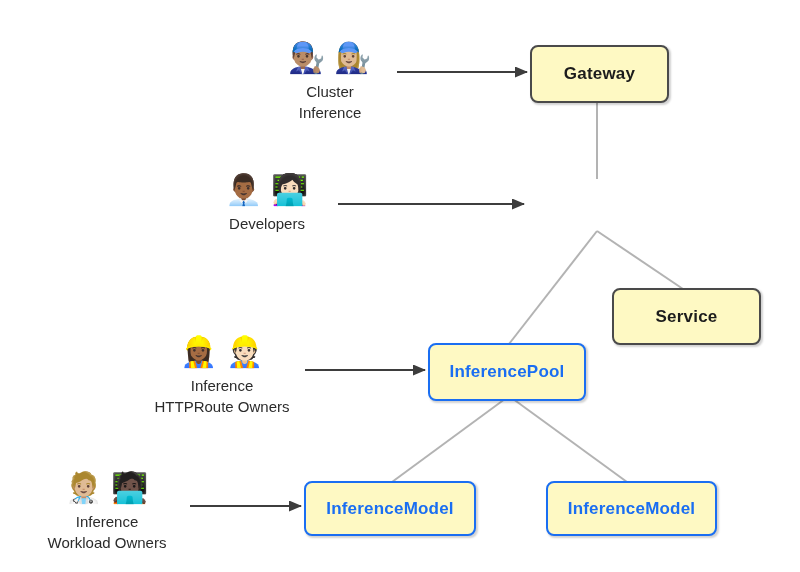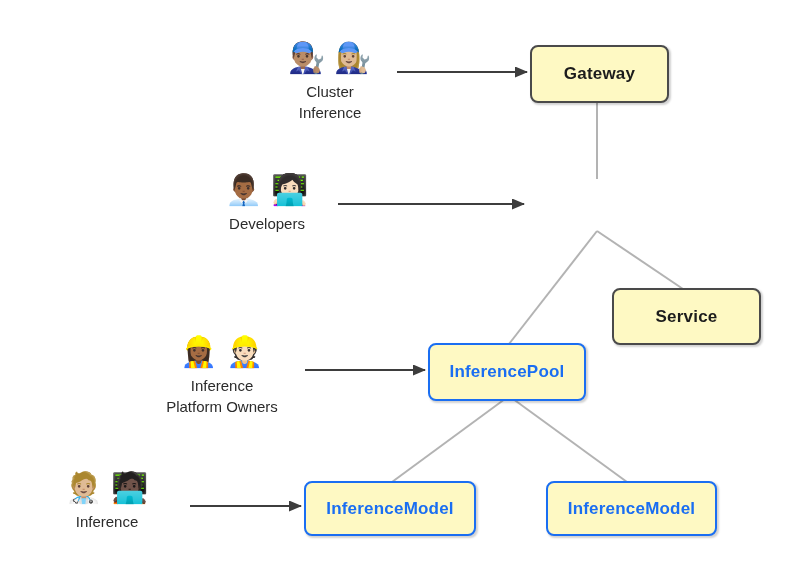--- a/index.html
+++ b/index.html
@@ -97,26 +97,27 @@
   </div>
 
   <div class="actor" style="left:182px;top:168px">
     <div class="emoji">👨🏾‍💼 👩🏻‍💻</div>
     <div class="lbl">Developers</div>
   </div>
 
   <div class="actor" style="left:137px;top:330px">
     <div class="emoji">👷🏾‍♀️ 👷🏻</div>
     <div class="lbl">Inference</div>
-    <div class="lbl">Platform Owners</div>
+    <div class="lbl">HTTPRoute Owners</div>
   </div>
 
   <div class="actor" style="left:22px;top:466px">
     <div class="emoji">🧑🏼‍⚕️ 🧑🏿‍💻</div>
     <div class="lbl">Inference</div>
+    <div class="lbl">Workload Owners</div>
   </div>
 
   <div class="node standard" style="left:530px;top:45px;width:135px;height:54px">Gateway</div>
 
 
   <div class="node standard" style="left:612px;top:288px;width:145px;height:53px">Service</div>
 
   <div class="node inference" style="left:428px;top:343px;width:154px;height:54px">InferencePool</div>
 
   <div class="node inference" style="left:304px;top:481px;width:168px;height:51px">InferenceModel</div>

